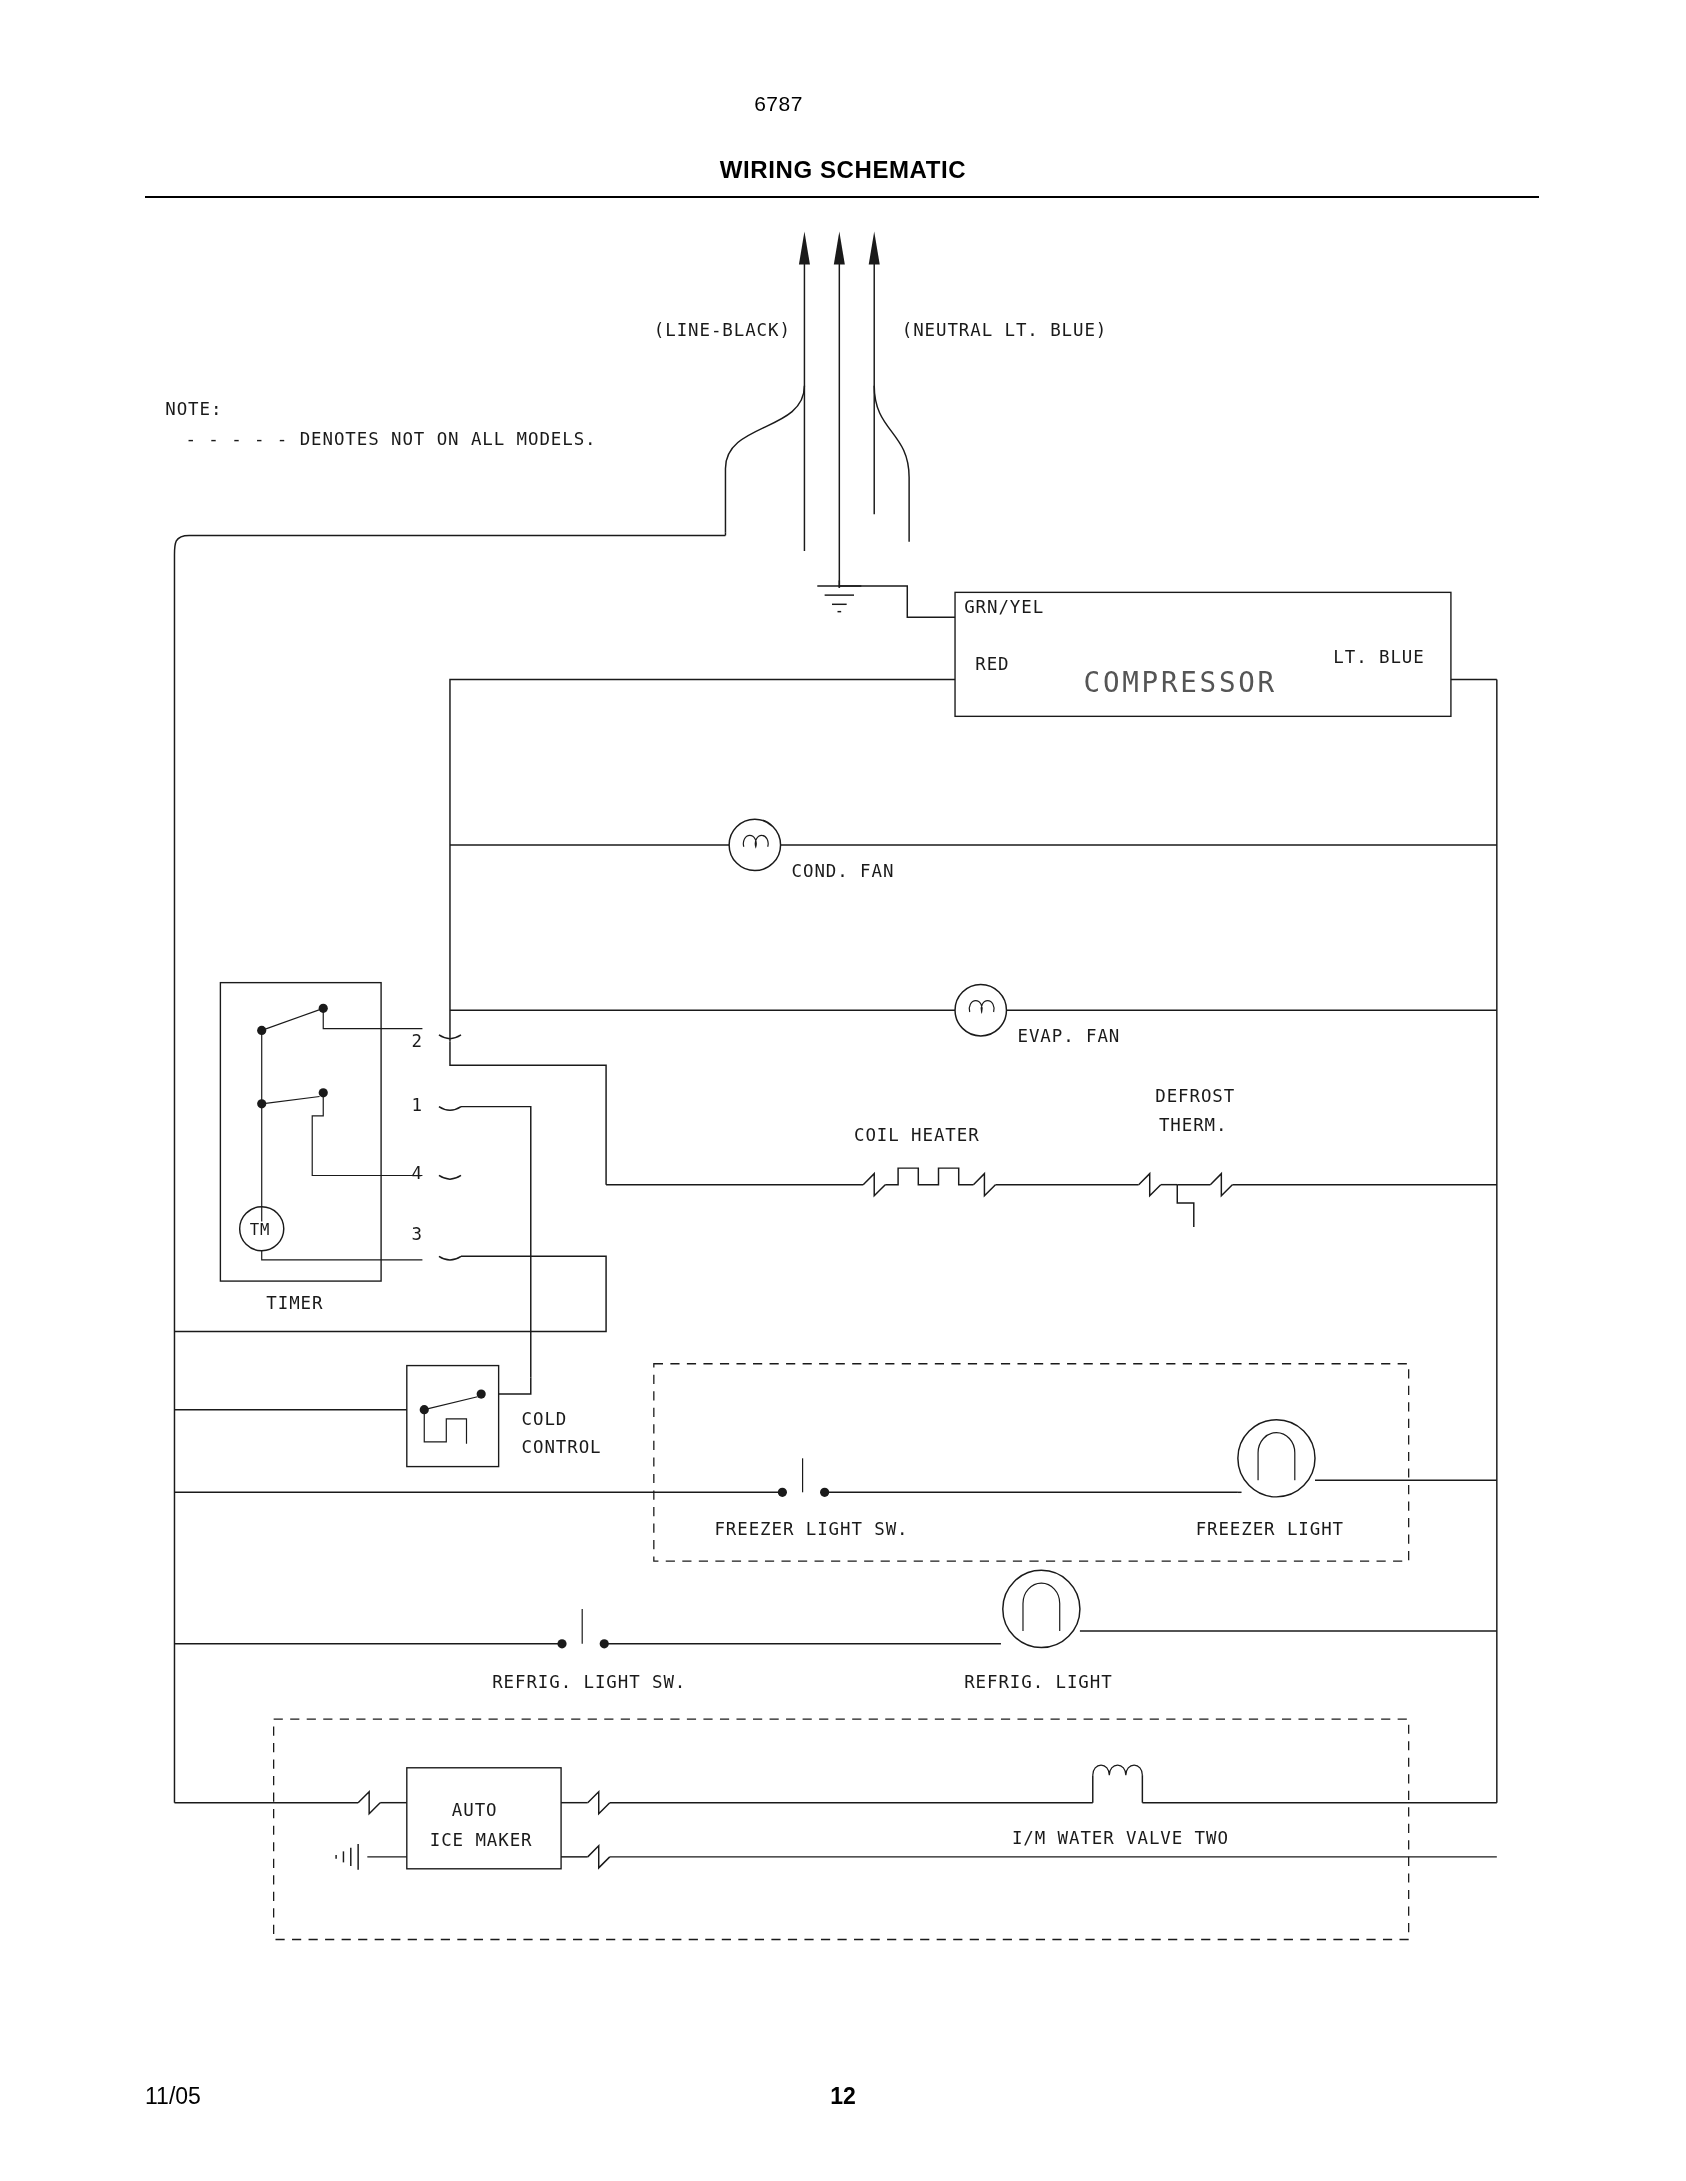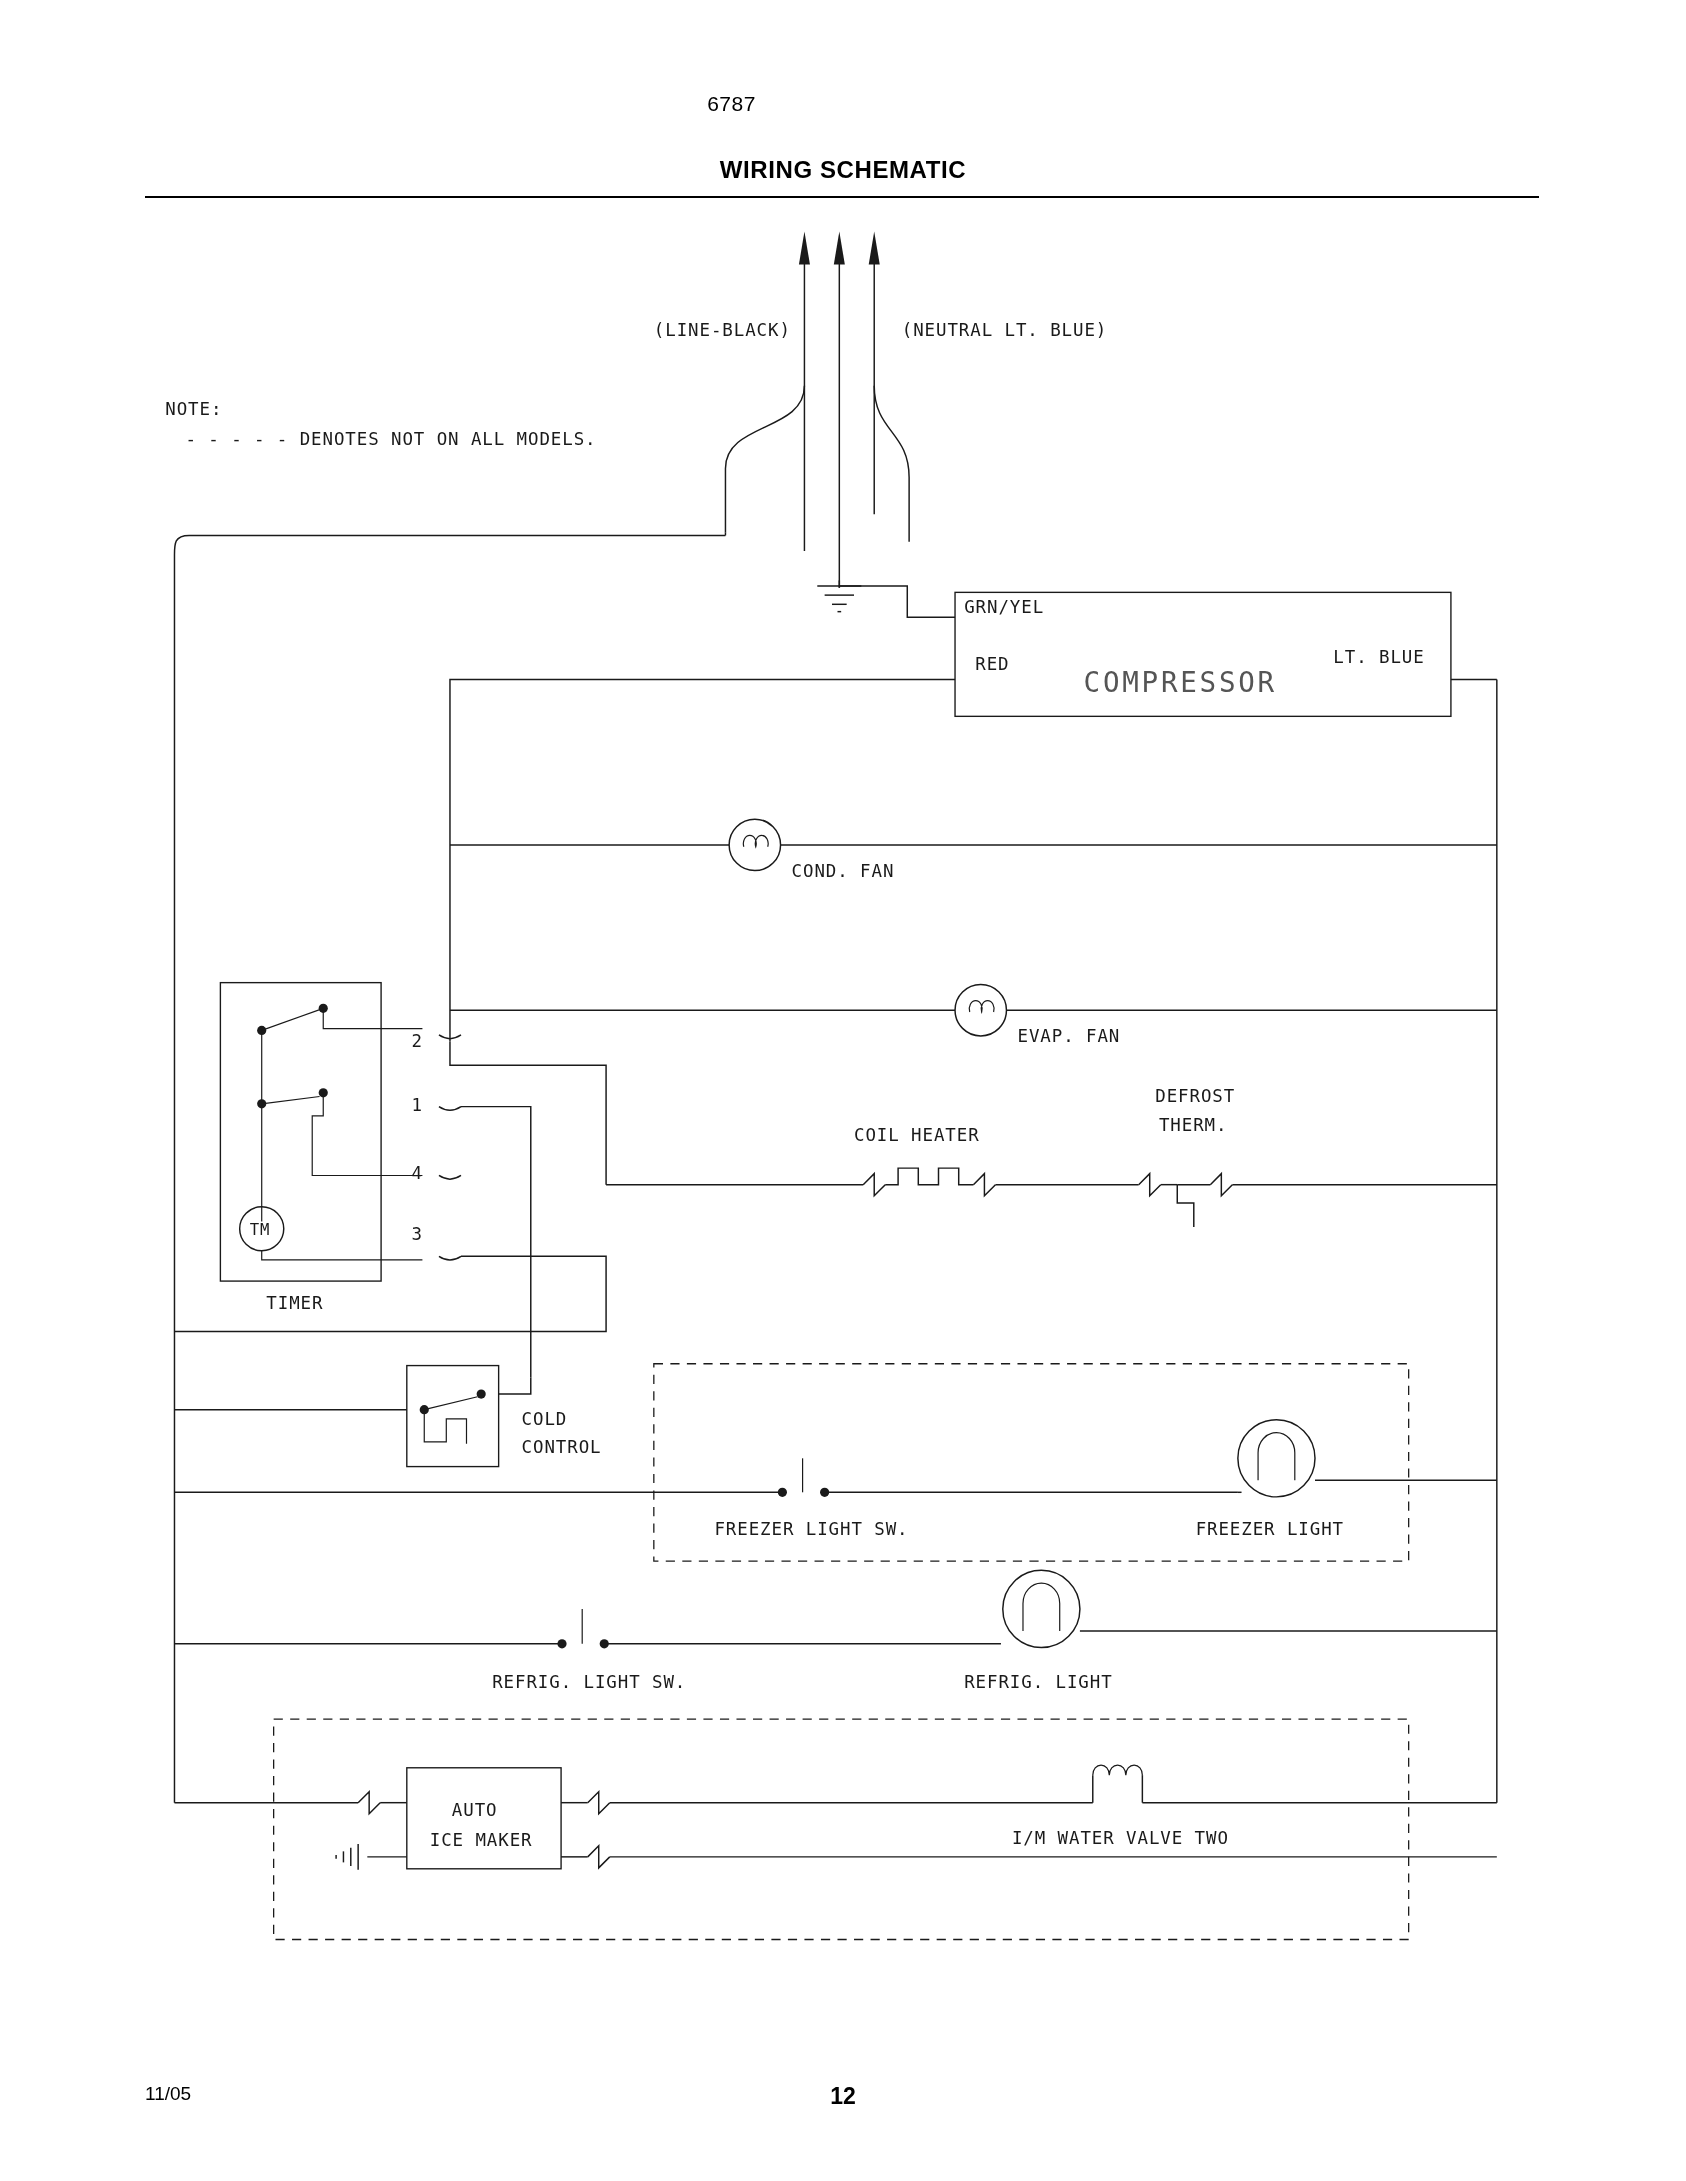--- a/index.html
+++ b/index.html
@@ -23,20 +23,21 @@
   }
   .model-number {
     position: absolute;
     top: 92px;
     left: 0;
     width: 1463px;
     text-align: center;
     font-size: 21px;
     font-family: "Liberation Sans", sans-serif;
     letter-spacing: 0.5px;
+    padding-left: 47px;
   }
   .page-title {
     position: absolute;
     top: 156px;
     left: 0;
     width: 1686px;
     text-align: center;
     font-size: 24px;
     font-weight: bold;
     letter-spacing: 0.6px;
@@ -46,21 +47,21 @@
     left: 145px;
     top: 196px;
     width: 1394px;
     height: 1.8px;
     background: #000;
   }
   .footer-left {
     position: absolute;
     left: 145px;
     top: 2083px;
-    font-size: 19px;
+    font-size: 23px;
   }
   .footer-center {
     position: absolute;
     left: 0;
     top: 2083px;
     width: 1686px;
     text-align: center;
     font-size: 23px;
     font-weight: bold;
   }

